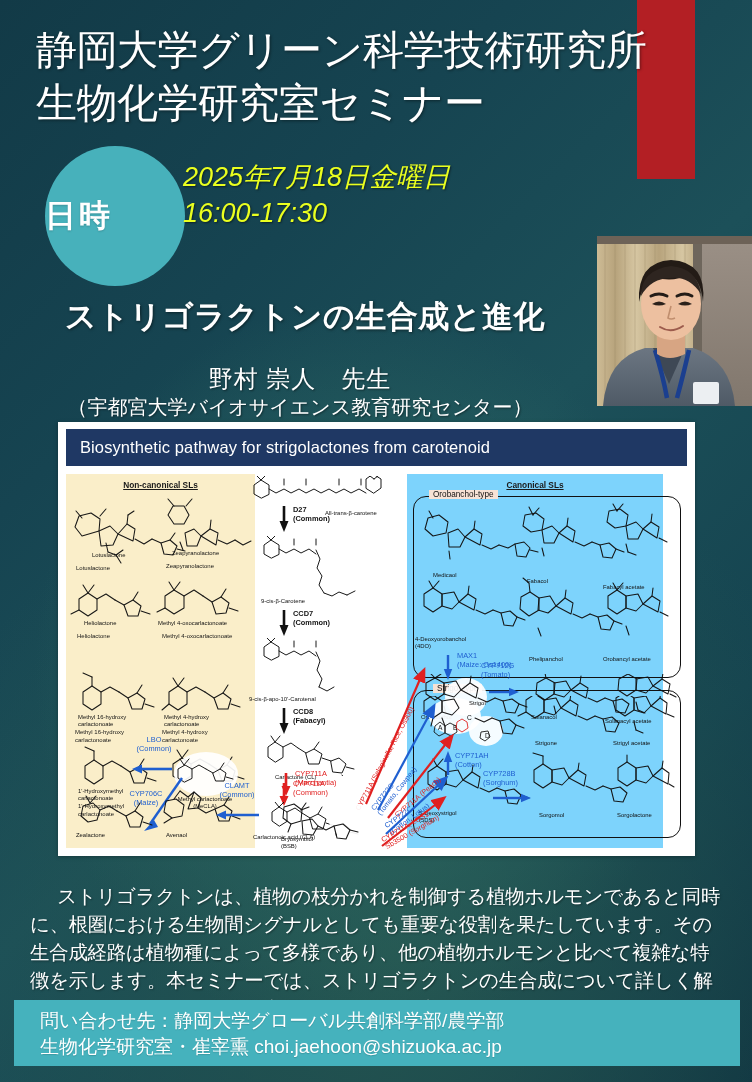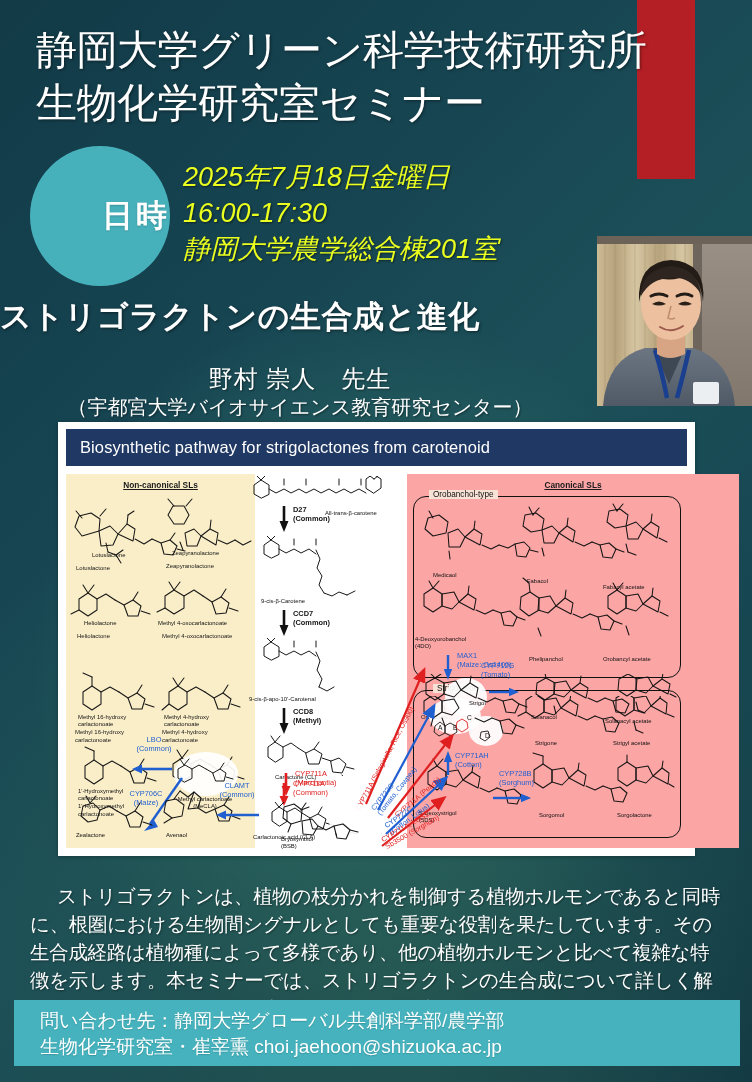--- a/index.html
+++ b/index.html
@@ -11,22 +11,22 @@
   #poster{
     position:relative;width:752px;height:1082px;overflow:hidden;
     background:
       radial-gradient(ellipse 70% 55% at 48% 62%, #2d6b64 0%, rgba(45,107,100,0) 62%),
       radial-gradient(ellipse 95% 70% at 52% 88%, #24544f 0%, rgba(36,84,79,0) 70%),
       linear-gradient(135deg,#123a47 0%,#164451 28%,#1c5059 52%,#154450 78%,#0e3240 100%);
   }
   
   #red-bar{position:absolute;left:637px;top:0;width:58px;height:179px;background:#b31f24;}
   #date-circle{
-    position:absolute;left:30px;top:146px;width:140px;height:140px;border-radius:50%;
-    background:#47b1bb;display:flex;align-items:center;justify-content:flex-end;
+    position:absolute;left:45px;top:146px;width:140px;height:140px;border-radius:50%;
+    background:#47b1bb;display:flex;align-items:center;justify-content:flex-start;
   }
   #date-circle .lbl{
     color:#ffffff;font-size:31px;font-weight:700;letter-spacing:3px;
     text-shadow:0 1px 2px rgba(0,0,0,.18);
   }
   
   #title-block{position:absolute;left:36px;top:24px;width:700px;z-index:3;}
   #title-block .tline{
     color:#ffffff;font-size:41px;line-height:1.30;font-weight:400;
     letter-spacing:-0.5px;white-space:nowrap;
@@ -34,21 +34,21 @@
   }
   
   #datetime{position:absolute;left:183px;top:160px;z-index:3;}
   #datetime .dl{
     color:#eaff1f;font-size:27px;line-height:1.33;white-space:nowrap;
     text-shadow:1px 1px 2px rgba(0,0,0,.5);
     font-style:italic;
   }
   
   #talk-title{
-    position:absolute;left:0;top:296px;width:610px;text-align:left;z-index:3;
+    position:absolute;left:0;top:296px;width:610px;text-align:center;z-index:3;
     color:#ffffff;font-size:31px;font-weight:700;letter-spacing:0.5px;
     text-shadow:1px 1px 3px rgba(0,0,0,.5);
   }
   #speaker{position:absolute;left:0;top:364px;width:600px;text-align:center;z-index:3;}
   #speaker .sp-name{color:#ffffff;font-size:24px;line-height:1.25;letter-spacing:1px;
     text-shadow:1px 1px 2px rgba(0,0,0,.45);}
   #speaker .sp-aff{color:#ffffff;font-size:20px;line-height:1.3;
     text-shadow:1px 1px 2px rgba(0,0,0,.45);}
   
   #photo{
@@ -62,21 +62,21 @@
   }
   #figure-head{
     position:absolute;left:8px;top:7px;width:621px;height:37px;background:#1f3864;
     display:flex;align-items:center;padding-left:14px;box-sizing:border-box;
   }
   #figure-head .fh{color:#ffffff;font-size:16.5px;letter-spacing:.1px;white-space:nowrap;}
   #figure-body{position:absolute;left:8px;top:52px;width:621px;height:374px;}
   .panel{position:absolute;box-sizing:border-box;}
   #panel-left{left:0;top:0;width:189px;height:374px;background:#faeec9;}
   #panel-mid{left:189px;top:0;width:152px;height:374px;background:#ffffff;}
-  #panel-right{left:341px;top:0;width:332px;height:374px;background:#fca5a5;}
+  #panel-right{left:341px;top:0;width:256px;height:374px;background:#7dd3fc;}
   .panel-title{
     position:absolute;width:100%;text-align:center;top:6px;
     font-size:8.3px;font-weight:700;color:#1a1a1a;text-decoration:underline;
   }
   .grp{
     position:absolute;border:1.3px solid #111;border-radius:13px;box-sizing:border-box;
   }
   .grp-lbl{
     position:absolute;background:#f7e2d5;padding:0 4px;font-size:8.2px;color:#111;
     font-weight:400;
@@ -117,21 +117,20 @@
     <div class="tline">生物化学研究室セミナー</div>
   </div>
 
   <div id="date-circle">
     <span class="lbl">日時</span>
   </div>
 
   <div id="datetime">
     <div class="dl">2025年7月18日金曜日</div>
     <div class="dl">16:00-17:30</div>
-    <div class="dl">静岡大学農学総合棟201室</div>
   </div>
 
   <div id="talk-title">ストリゴラクトンの生合成と進化</div>
 
   <div id="speaker">
     <div class="sp-name">野村 崇人　先生</div>
     <div class="sp-aff">（宇都宮大学バイオサイエンス教育研究センター）</div>
   </div>
 
   <div id="photo">
@@ -448,21 +447,21 @@
               <path d="M10 4 l4 -4"></path>
           </g>
         </svg>
         <div class="cmp" style="left:-6px;top:222px;">9-cis-β-apo-10'-Carotenal</div>
 
         <svg class="ar" style="left:22px;top:232px;" width="14" height="30">
           <line x1="7" y1="2" x2="7" y2="20" stroke="#111" stroke-width="2.6"></line>
           <polygon points="7,28 2.5,17 11.5,17" fill="#111"></polygon>
         </svg>
         <div class="enz black" style="left:38px;top:234px;">CCD8
-(Methyl)</div>
+(Fabacyl)</div>
 
         <svg class="mol" style="left:8px;top:260px;" width="132" height="42" viewBox="0 0 132 42">
           <g stroke="#111" stroke-width="1" fill="none" stroke-linecap="round" stroke-linejoin="round">
             <path d="M12 28 l-7 -5 l0 -10 l7 -5 l8 5 l0 10 Z"></path>
             <path d="M20 13 l8 -4 l7 5"></path>
               <path d="M35 14 l8 5"></path>
             <path d="M43 19 l8 -4 l8 5 l-3 10 l-10 0 Z"></path>
             <path d="M51 15 l5 -7"></path>
               <path d="M59 24 l9 3"></path>
             <path d="M68 27 l8 -3 l7 6 l-4 9 l-9 -1 Z"></path>
@@ -744,21 +743,21 @@
           <line x1="7" y1="25" x2="7" y2="9" stroke="#1f5fd0" stroke-width="2.4"></line>
           <polygon points="7,1 2.8,12 11.2,12" fill="#1f5fd0"></polygon>
         </svg>
         <div class="enz blue" style="left:48px;top:278px;">CYP71AH
 (Cotton)</div>
 
         <svg class="ar" style="left:84px;top:318px;" width="42" height="12">
           <line x1="2" y1="6" x2="32" y2="6" stroke="#1f5fd0" stroke-width="2.4"></line>
           <polygon points="40,6 30,1.8 30,10.2" fill="#1f5fd0"></polygon>
         </svg>
-        <div class="enz blue" style="left:92px;top:296px;">CYP728B
+        <div class="enz blue" style="left:76px;top:296px;">CYP728B
 (Sorghum)</div>
       </div>
 
       <svg style="position:absolute;left:0;top:0;width:621px;height:374px;pointer-events:none;">
         <defs>
           <marker id="ahr" markerWidth="7" markerHeight="7" refX="5.5" refY="3" orient="auto">
             <polygon points="0,0 7,3 0,6" fill="#e02020"></polygon>
           </marker>
           <marker id="ahb" markerWidth="7" markerHeight="7" refX="5.5" refY="3" orient="auto">
             <polygon points="0,0 7,3 0,6" fill="#1f5fd0"></polygon>

